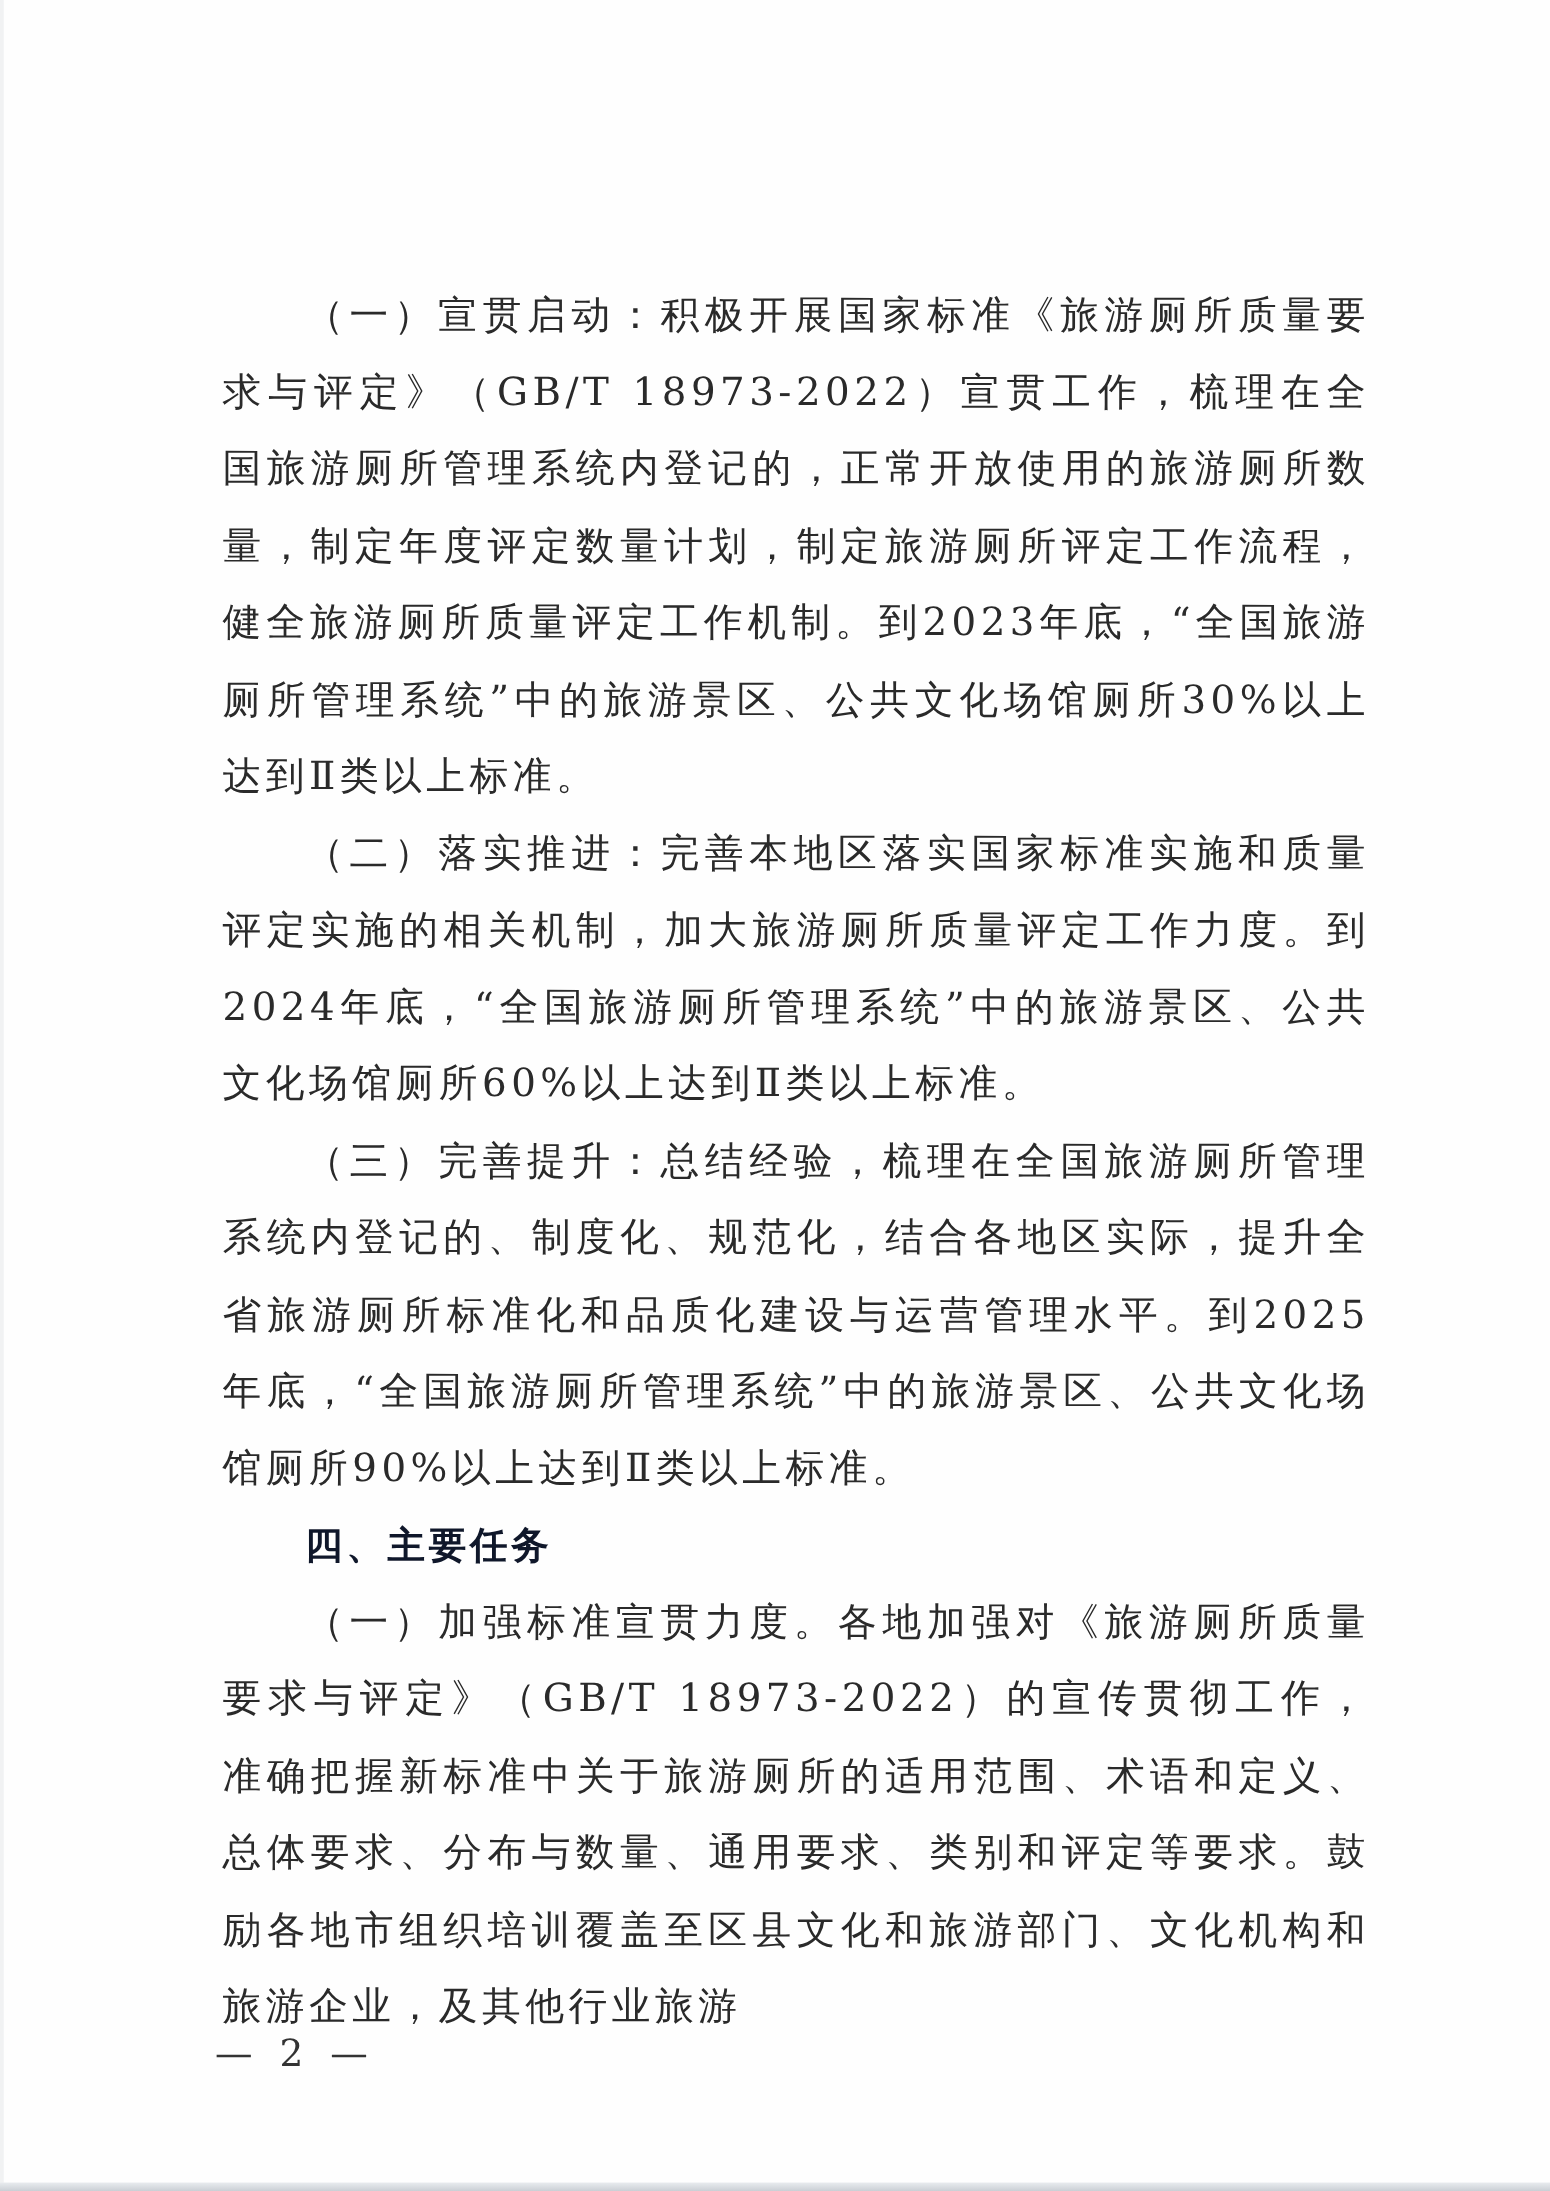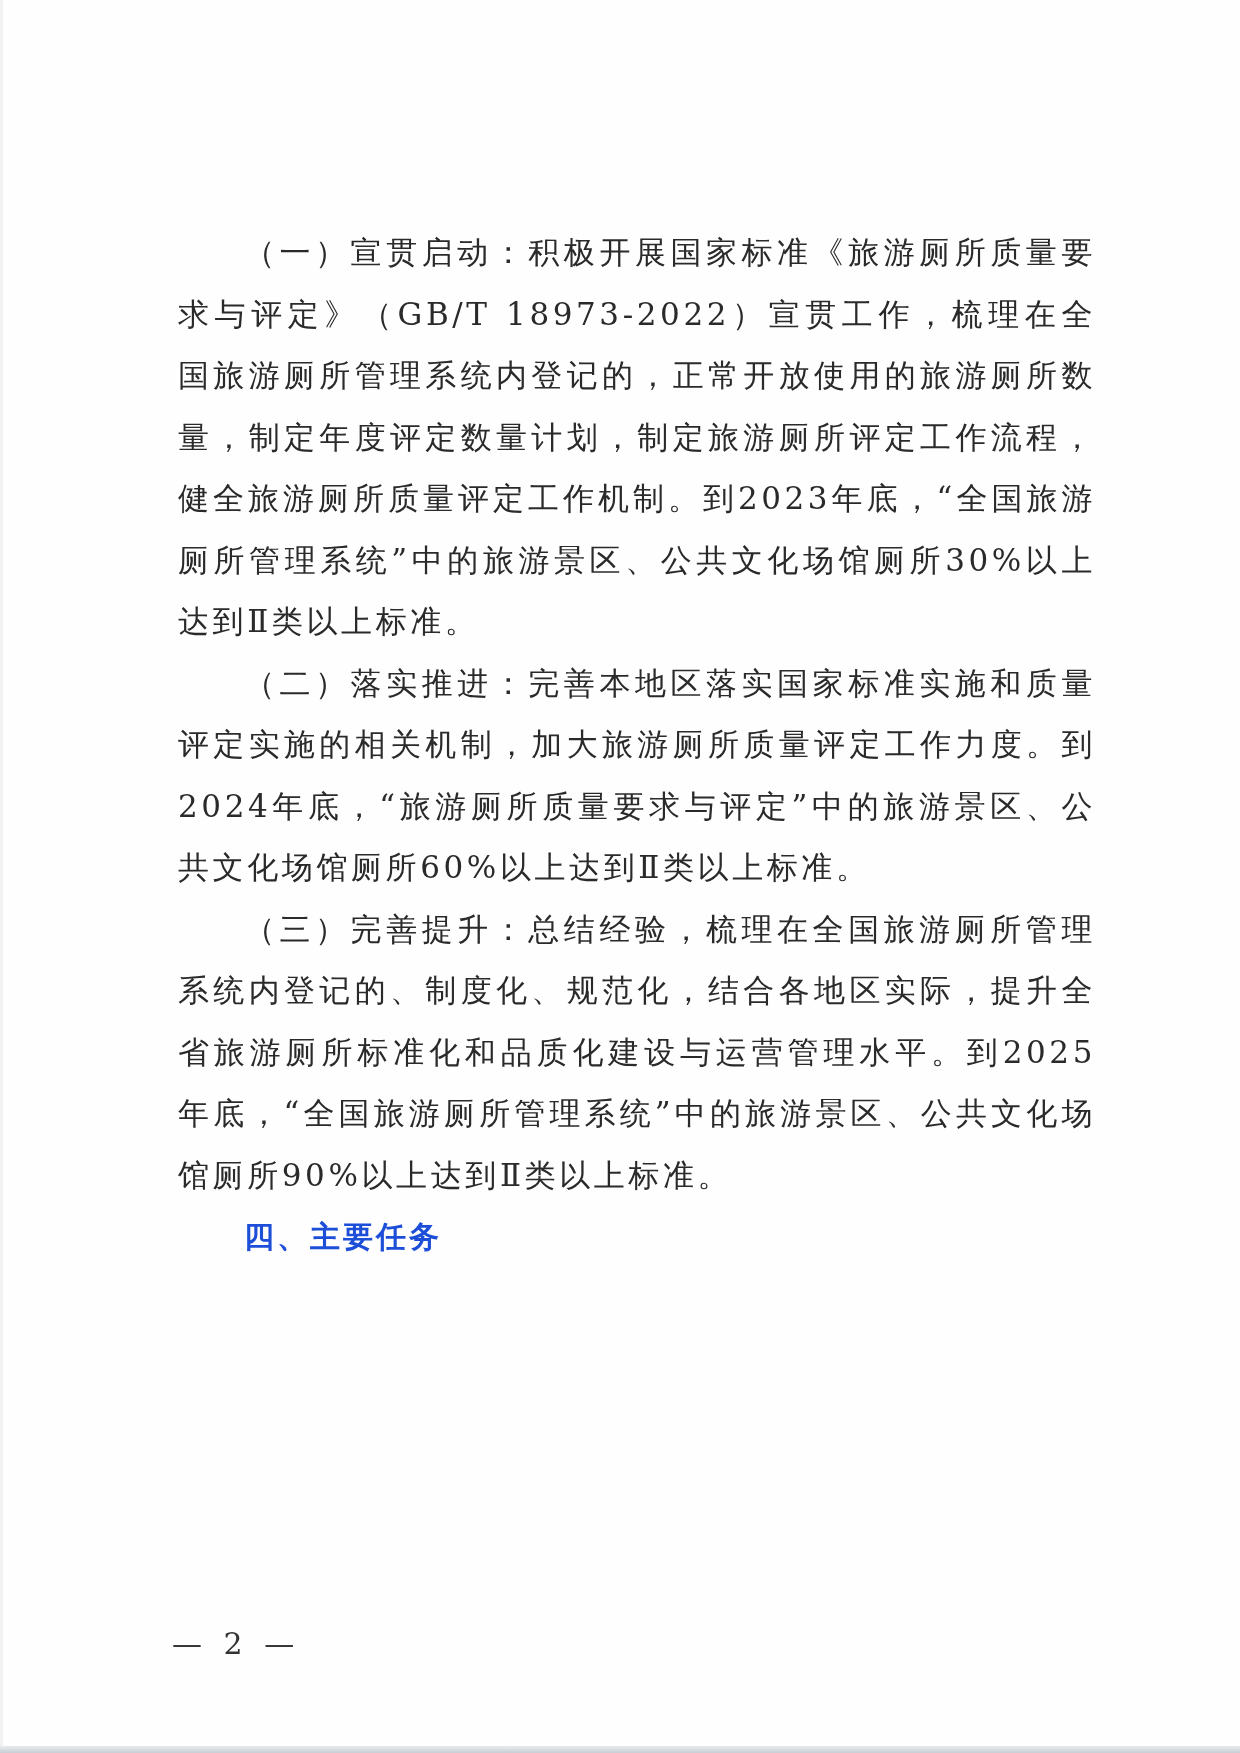--- a/index.html
+++ b/index.html
@@ -42,21 +42,21 @@
       text-indent: 66px;
     }
     .heading {
       margin: 0;
       font-family: "DejaVu Sans", "Liberation Sans", sans-serif;
       font-weight: bold;
       font-size: 30px;
       line-height: 61.5px;
       letter-spacing: 3px;
       text-indent: 66px;
-      color: #1d4ed8;
+      color: #0f172a;
     }
     .page-number {
       position: absolute;
       left: 172px;
       top: 1626px;
       font-size: 30px;
       letter-spacing: 6px;
       color: #333333;
       font-family: "DejaVu Serif", "Liberation Serif", serif;
     }
@@ -78,21 +78,22 @@
     }
   </style>
 </head>
 <body>
 
 <div class="page">
   <div class="scan-edge-left"></div>
 
   <div class="content">
     <p class="para indent">（一）宣贯启动：积极开展国家标准《旅游厕所质量要求与评定》（GB/T 18973-2022）宣贯工作，梳理在全国旅游厕所管理系统内登记的，正常开放使用的旅游厕所数量，制定年度评定数量计划，制定旅游厕所评定工作流程，健全旅游厕所质量评定工作机制。到2023年底，“全国旅游厕所管理系统”中的旅游景区、公共文化场馆厕所30%以上达到Ⅱ类以上标准。</p>
-    <p class="para indent">（二）落实推进：完善本地区落实国家标准实施和质量评定实施的相关机制，加大旅游厕所质量评定工作力度。到2024年底，“旅游厕所质量要求与评定”中的旅游景区、公共文化场馆厕所60%以上达到Ⅱ类以上标准。</p>
+    <p class="para indent">（二）落实推进：完善本地区落实国家标准实施和质量评定实施的相关机制，加大旅游厕所质量评定工作力度。到2024年底，“全国旅游厕所管理系统”中的旅游景区、公共文化场馆厕所60%以上达到Ⅱ类以上标准。</p>
     <p class="para indent">（三）完善提升：总结经验，梳理在全国旅游厕所管理系统内登记的、制度化、规范化，结合各地区实际，提升全省旅游厕所标准化和品质化建设与运营管理水平。到2025年底，“全国旅游厕所管理系统”中的旅游景区、公共文化场馆厕所90%以上达到Ⅱ类以上标准。</p>
     <h2 class="heading">四、主要任务</h2>
+    <p class="para indent">（一）加强标准宣贯力度。各地加强对《旅游厕所质量要求与评定》（GB/T 18973-2022）的宣传贯彻工作，准确把握新标准中关于旅游厕所的适用范围、术语和定义、总体要求、分布与数量、通用要求、类别和评定等要求。鼓励各地市组织培训覆盖至区县文化和旅游部门、文化机构和旅游企业，及其他行业旅游</p>
   </div>
 
   <div class="page-number">— 2 —</div>
 
   <div class="scan-edge-bottom"></div>
 </div>
 
 </body></html>

